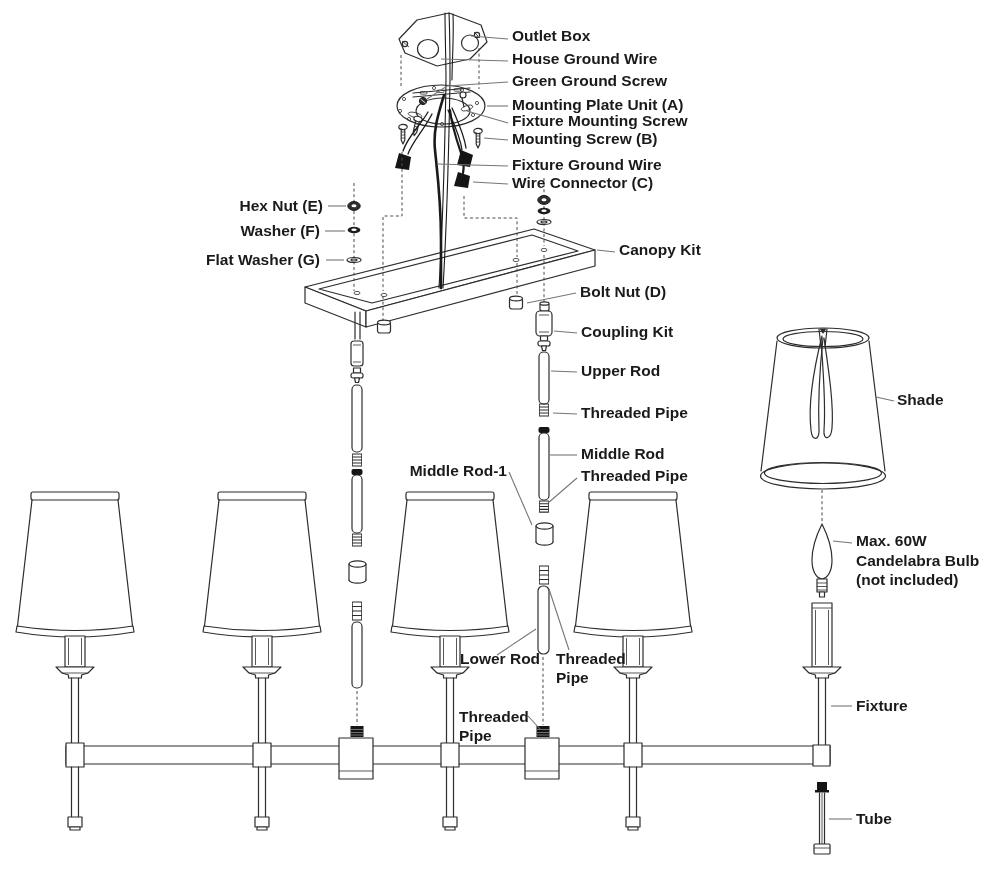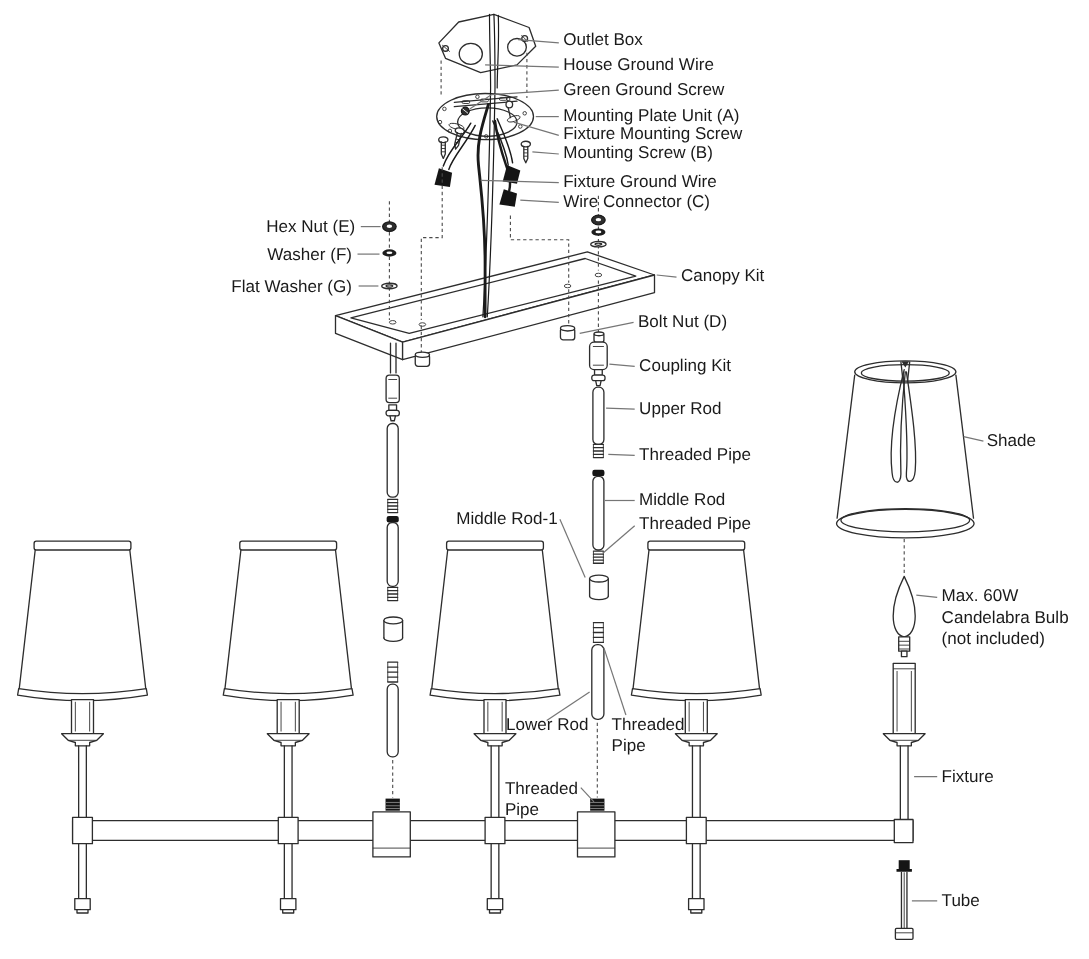--- a/index.html
+++ b/index.html
@@ -1,16 +1,16 @@
 <!DOCTYPE html>
 <html><head>
 <meta charset="utf-8">
 <style>
   html,body{margin:0;padding:0;background:#ffffff;}
-  #stage{position:relative;width:990px;height:872px;background:#ffffff;overflow:hidden;}
+  #stage{position:relative;width:990px;height:872px;background:#ffffff;overflow:hidden;font-weight:bold;}
   svg{display:block;}
   .ln{stroke:#2d2d2d;stroke-width:1.2;fill:none;stroke-linecap:round;stroke-linejoin:round;}
   .fw{stroke:#2d2d2d;stroke-width:1.2;fill:#ffffff;stroke-linejoin:round;}
   .fb{stroke:none;fill:#151515;}
   .thin{stroke:#2d2d2d;stroke-width:0.8;fill:none;}
   .wire{stroke:#1a1a1a;fill:none;stroke-linecap:round;}
   .dash{stroke:#4a4a4a;stroke-width:1;fill:none;stroke-dasharray:3,2.6;}
   .leader{stroke:#767676;stroke-width:1.1;fill:none;}
   text.lbl{font-family:"Liberation Sans",sans-serif;font-size:15.5px;fill:#1a1a1a;}
   .end{text-anchor:end;}

